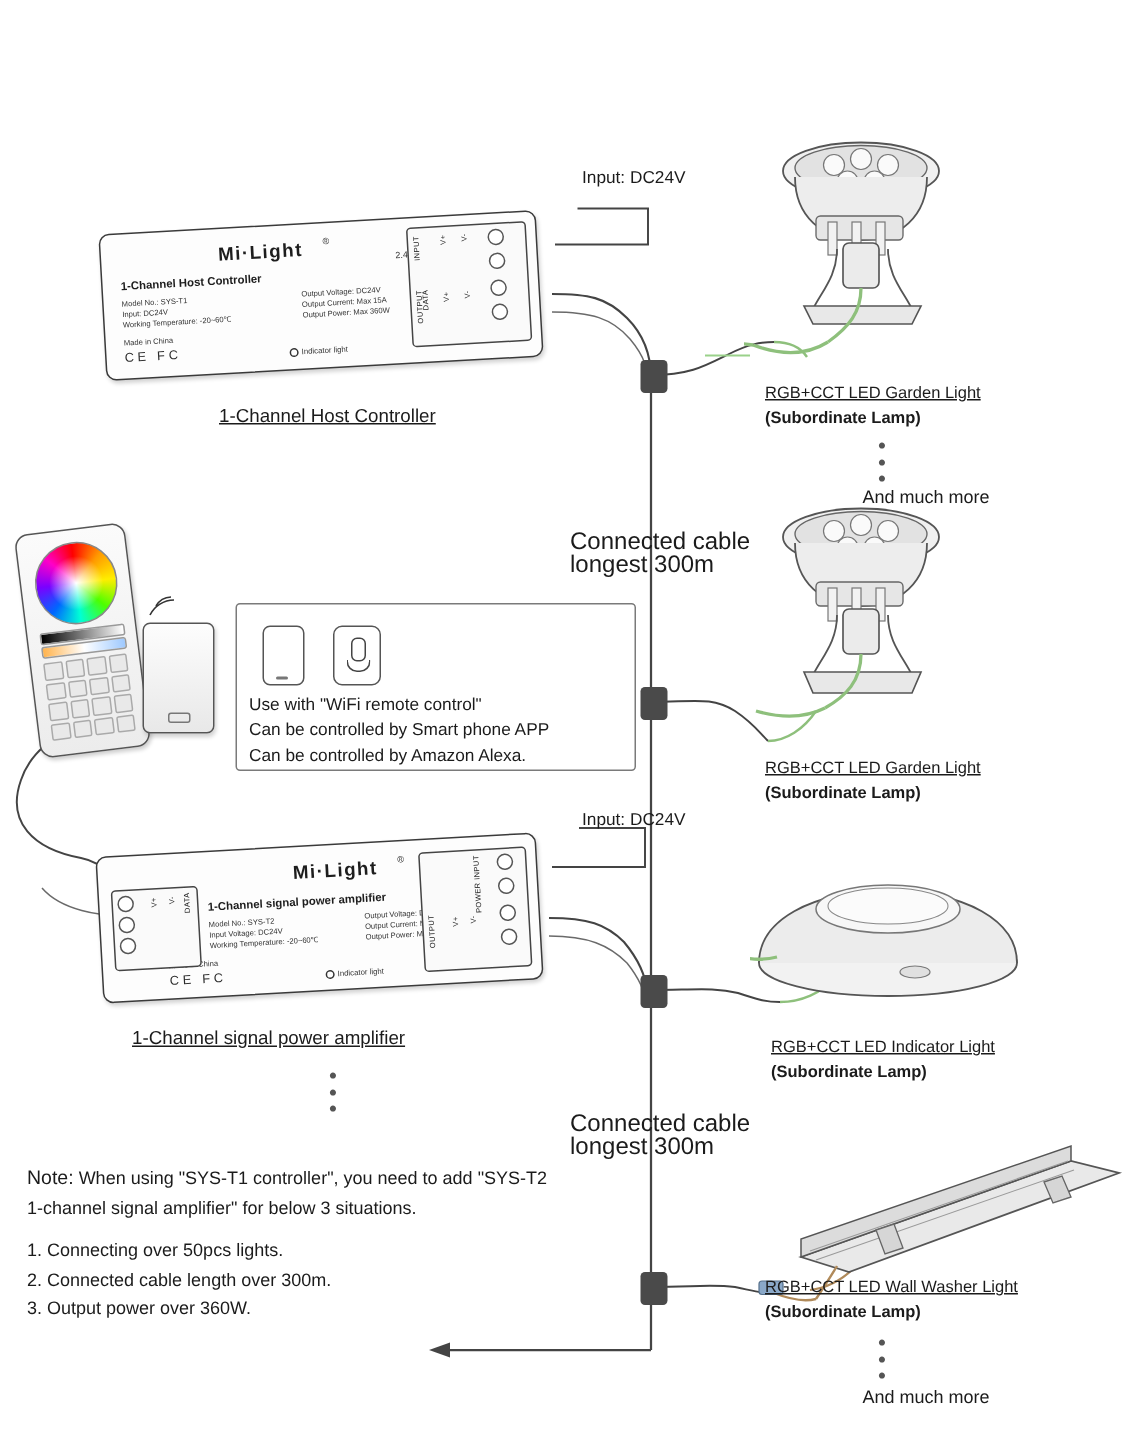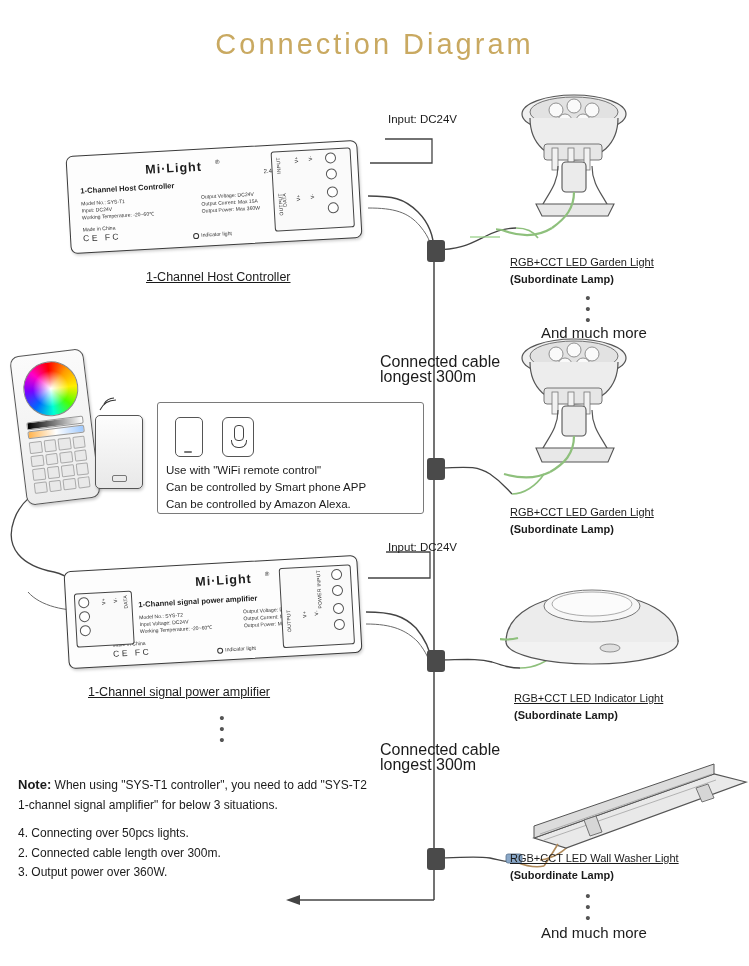--- a/index.html
+++ b/index.html
@@ -248,21 +248,21 @@
   
   .notebox {
     position: absolute;
     left: 18px; top: 775px;
     width: 410px;
     font-size: 12px;
     line-height: 19.5px;
     color: #1b1b1b;
   }
   .notebox .nt {
-    font-weight: bold;
+    font-weight: normal;
     font-size: 13px;
     margin-top: 11px;
   }
 
   
   .art {
     position: absolute;
   }
   .dc-label {
     position: absolute;
@@ -272,31 +272,31 @@
   }
   .conn-label {
     position: absolute;
     font-size: 16px;
     line-height: 15px;
     color: #1b1b1b;
     white-space: nowrap;
   }
   .and-more {
     position: absolute;
-    font-size: 15px;
-    color: #1b1b1b;
-    white-space: nowrap;
+    font-size: 12px;
+    color: #1b1b1b;
+    white-space: nowrap;
+    margin-left: 34px;
   }
 </style>
 </head>
 <body>
 
 <div class="canvas">
 
-  <div class="title">Connection Diagram</div>
 
   <svg class="lines" viewBox="0 0 749 966">
 
     <path d="M385,139 L432,139 L432,163 L370,163" fill="none" stroke="#444" stroke-width="1.3"></path>
 
     <path d="M368,196 C392,196 404,198 418,212 C430,224 434,238 434,252" fill="none" stroke="#444" stroke-width="1.4"></path>
     <path d="M368,208 C394,208 408,212 420,226 C430,238 432,246 432,258" fill="none" stroke="#6a6a6a" stroke-width="1"></path>
 
     <path d="M434,252 L434,900" fill="none" stroke="#444" stroke-width="1.5"></path>
 
@@ -543,18 +543,18 @@
   <div class="dots-v" style="left:578px;top:890px;width:20px;">•<br>•<br>•</div>
   <div class="and-more" style="left:541px;top:924px;">And much more</div>
 
   <div class="notebox">
     <div>
       <span class="nt">Note:</span>
       <span>When using "SYS-T1 controller", you need to add "SYS-T2</span><br>
       <span>1-channel signal amplifier" for below 3 situations.</span>
     </div>
     <div style="height:9px"></div>
-    <div>4. Connecting over 50pcs lights.</div>
+    <div>1. Connecting over 50pcs lights.</div>
     <div>2. Connected cable length over 300m.</div>
     <div>3. Output power over 360W.</div>
   </div>
 
 </div>
 
 </body></html>

